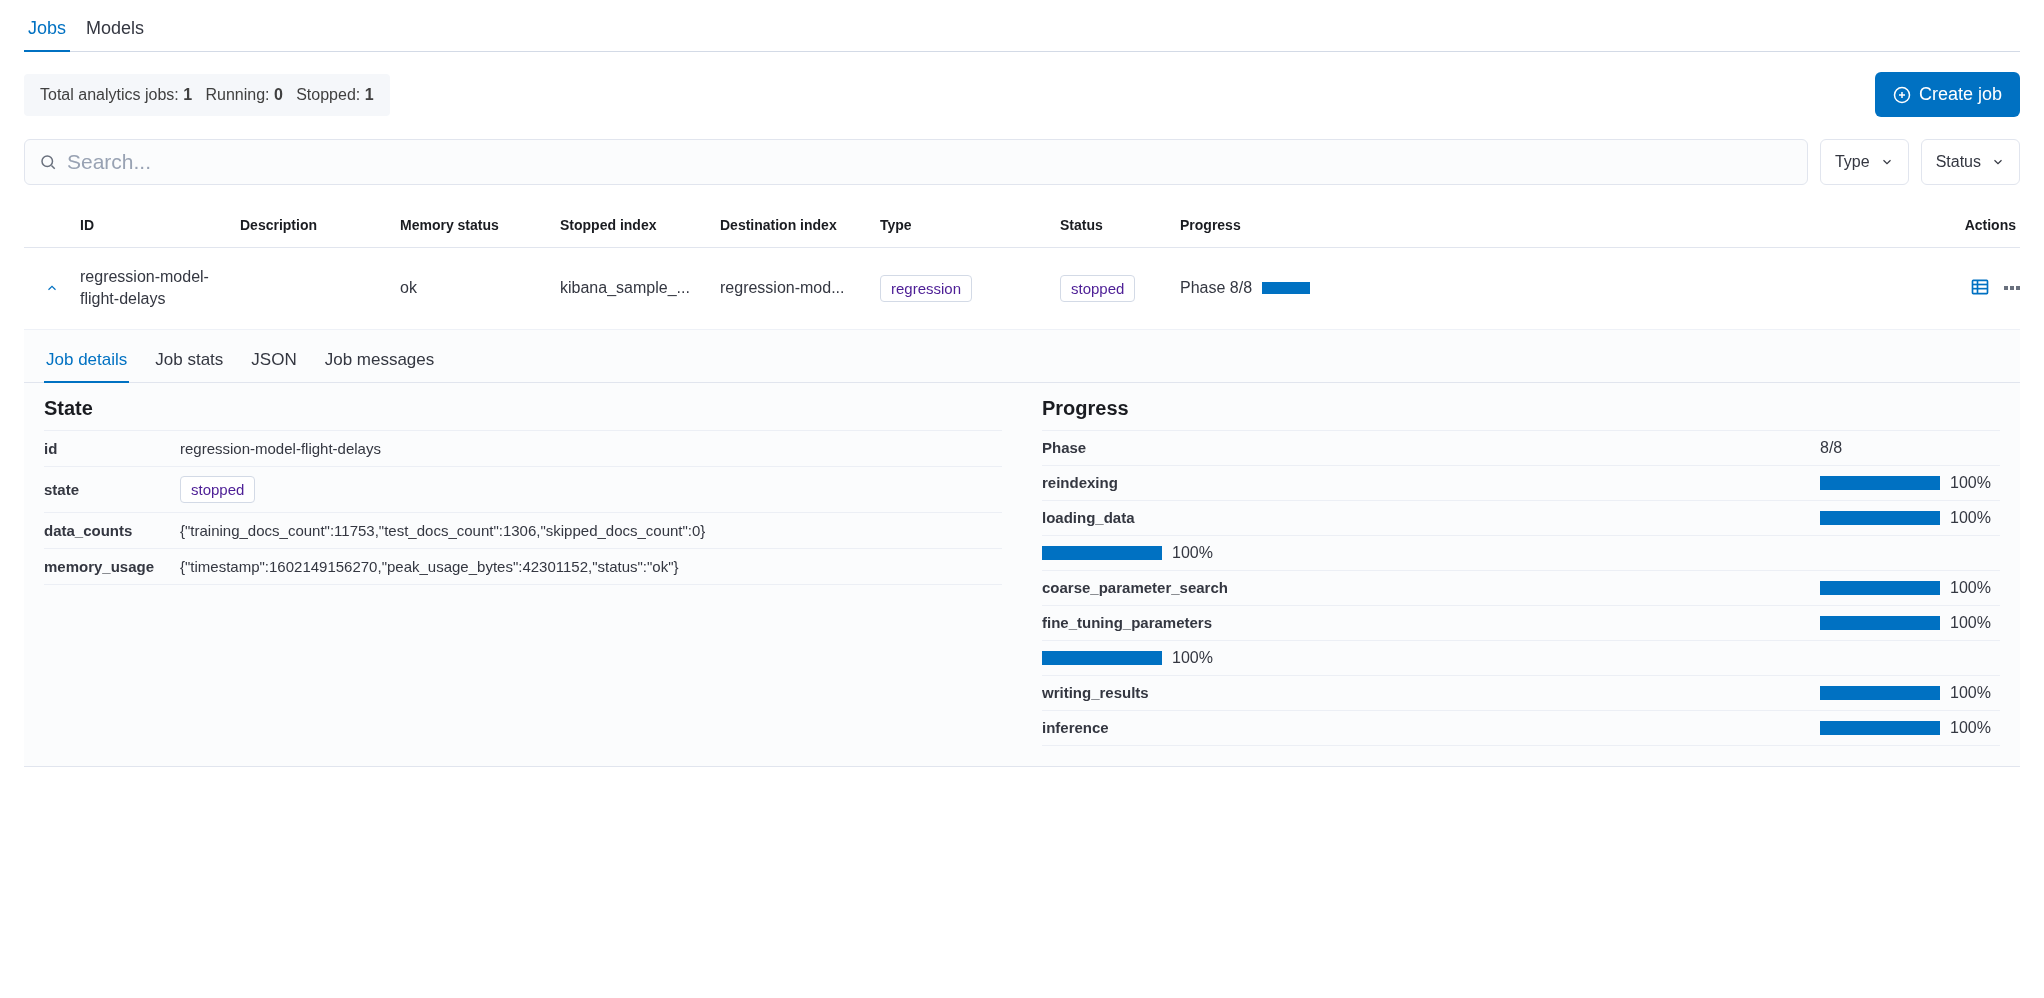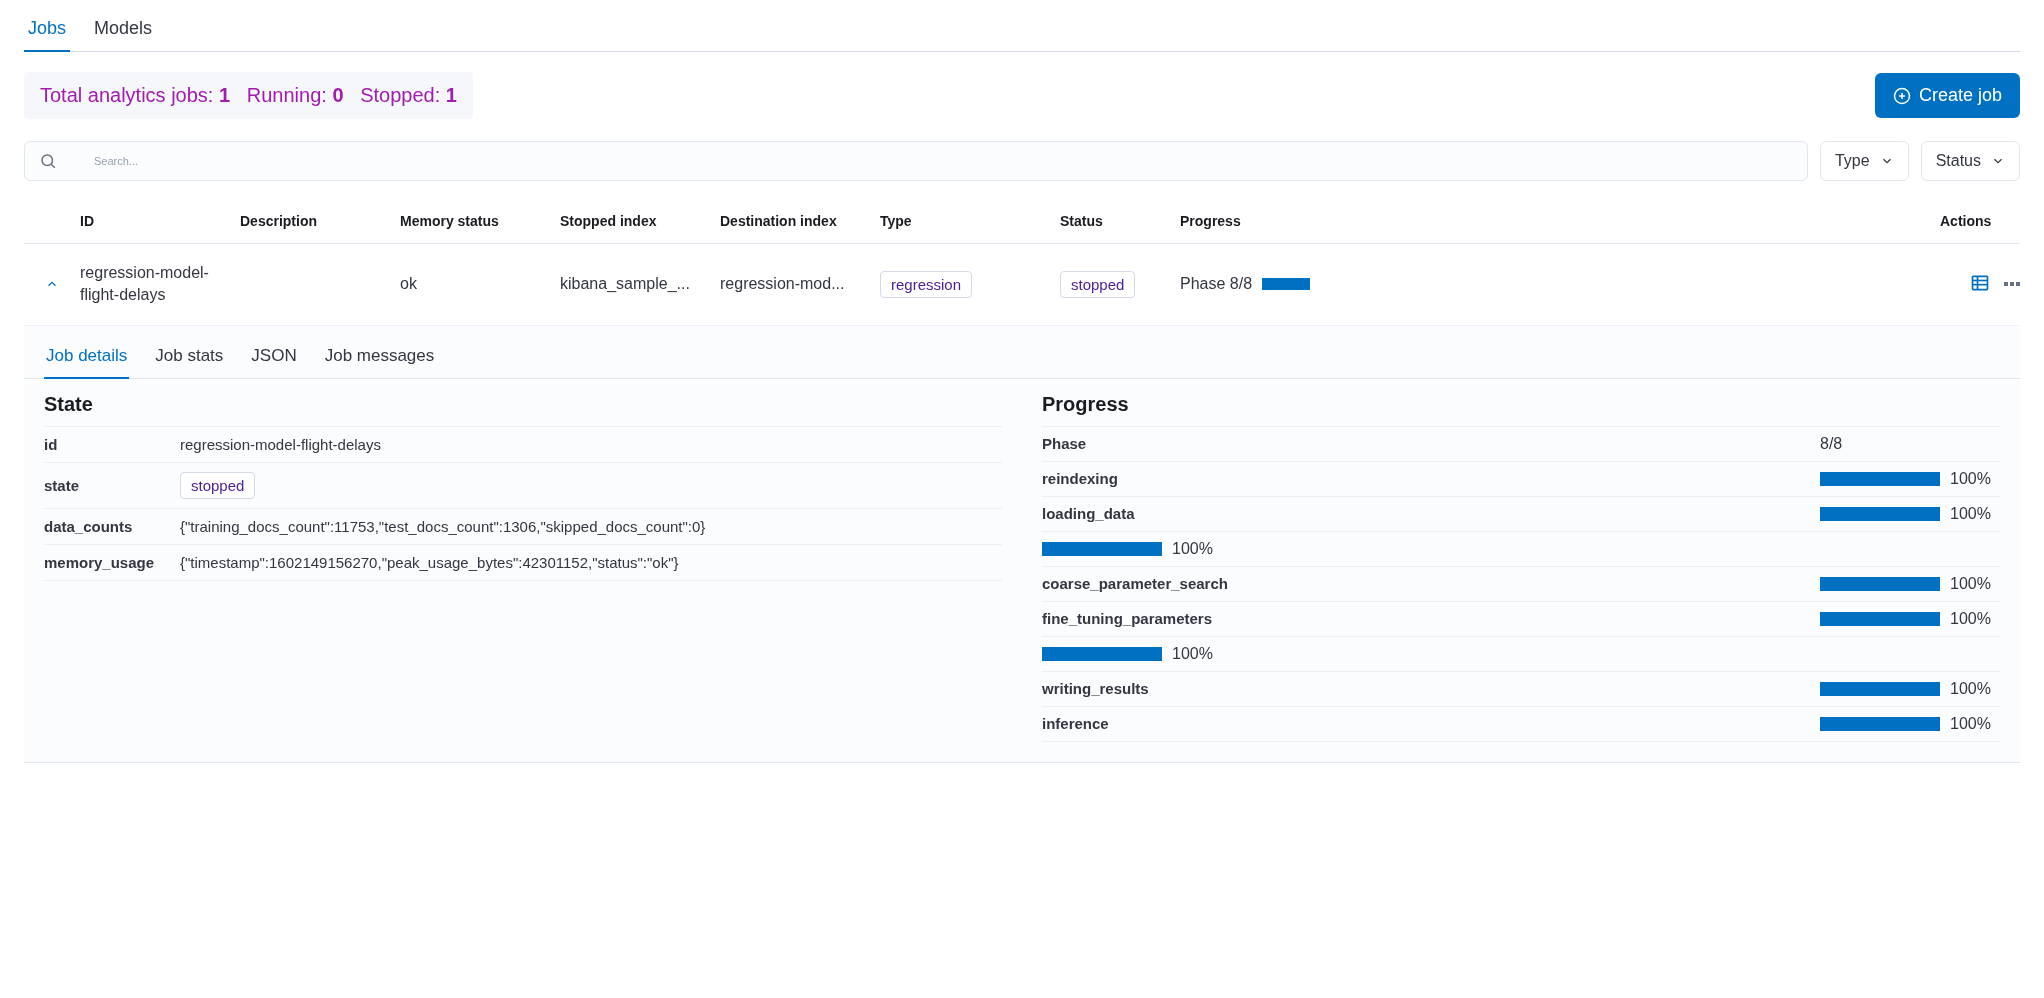--- a/index.html
+++ b/index.html
@@ -1,44 +1,44 @@
 <!DOCTYPE html>
 <html><head>
 <meta charset="utf-8">
 <style>
   * { box-sizing: border-box; margin: 0; padding: 0; }
   body { font-family: -apple-system, BlinkMacSystemFont, "Segoe UI", Helvetica, Arial, sans-serif; font-size: 14px; color: #1a1c21; background: #fff; }
   .page { padding: 0 24px 24px 24px; }
 
   
-  .nav-tabs { display:flex; gap:20px; border-bottom:1px solid #d3dae6; padding-top:10px; margin-bottom:20px; }
+  .nav-tabs { display:flex; gap:12px; border-bottom:1px solid #d3dae6; padding-top:10px; margin-bottom:20px; }
   .nav-tab { padding:8px 4px 12px 4px; font-size:18px; color:#343741; cursor:pointer; position:relative; }
   .nav-tab.active { color:#0071c2; }
   .nav-tab.active::after { content:""; position:absolute; left:0; right:0; bottom:-1px; height:2px; background:#0071c2; }
 
   
   .stats-row { display:flex; justify-content:space-between; align-items:center; margin-bottom:22px; }
-  .stats-box { background:#f5f7fa; border-radius:4px; padding:12px 16px; font-size:20px; color:#a21caf; }
+  .stats-box { background:#f5f7fa; border-radius:4px; padding:12px 16px; font-size:16px; color:#404040; }
   .stats-box span.bold { font-weight:700; }
   .btn-primary { background:#0071c2; color:#fff; border:none; border-radius:6px; padding:12px 18px; font-size:18px; display:flex; align-items:center; gap:8px; cursor:pointer; }
   .btn-primary svg { width:18px; height:18px; }
 
   
   .search-row { display:flex; gap:12px; margin-bottom:18px; }
   .search-box { flex:1; display:flex; align-items:center; border:1px solid #e1e5ee; border-radius:6px; background:#fbfcfd; padding:10px 14px; }
   .search-box svg { width:18px; height:18px; stroke:#69707d; flex-shrink:0; margin-right:10px; }
-  .search-box input { border:none; outline:none; background:transparent; font-size:11px; color:#0369a1; width:100%;margin-left:27px; }
+  .search-box input { border:none; outline:none; background:transparent; font-size:21px; color:#0369a1; width:100%; }
   .search-box input::placeholder { color:#98a2b3; }
   .sel { border:1px solid #e1e5ee; border-radius:6px; background:#fff; padding:10px 14px; font-size:16px; color:#343741; display:flex; align-items:center; gap:10px; cursor:pointer; }
   .sel svg { width:14px; height:14px; }
 
   
   .thead { display:grid; grid-template-columns:56px 160px 160px 160px 160px 160px 180px 120px 1fr 80px; gap:0; padding:14px 0; border-bottom:1px solid #e1e5ee; align-items:center; }
   .th { font-size:14px; font-weight:700; color:#1a1c21; text-align:left; white-space:nowrap; }
-  .th.right { text-align:left; padding-right:4px; }
+  .th.right { text-align:right; padding-right:4px; }
 
   
   .trow { display:grid; grid-template-columns:56px 160px 160px 160px 160px 160px 180px 120px 1fr 80px; align-items:center; padding:18px 0; border-bottom:1px solid #eef1f7; }
   .td { font-size:16px; color:#343741; overflow:hidden; text-overflow:ellipsis; }
   .td.multi { white-space:normal; word-break:break-word; line-height:1.4; }
   .td.trunc { white-space:nowrap; }
   .expand-btn { display:flex; justify-content:center; cursor:pointer; color:#0071c2; }
   .badge { display:inline-block; border:1px solid #d3dae6; border-radius:4px; padding:4px 10px; font-size:15px; color:#4c1d95; background:#fff; }
   .progress-cell { display:flex; align-items:center; gap:10px; }
   .pbar { width:48px; height:12px; background:#e1e5ee; position:relative; }

